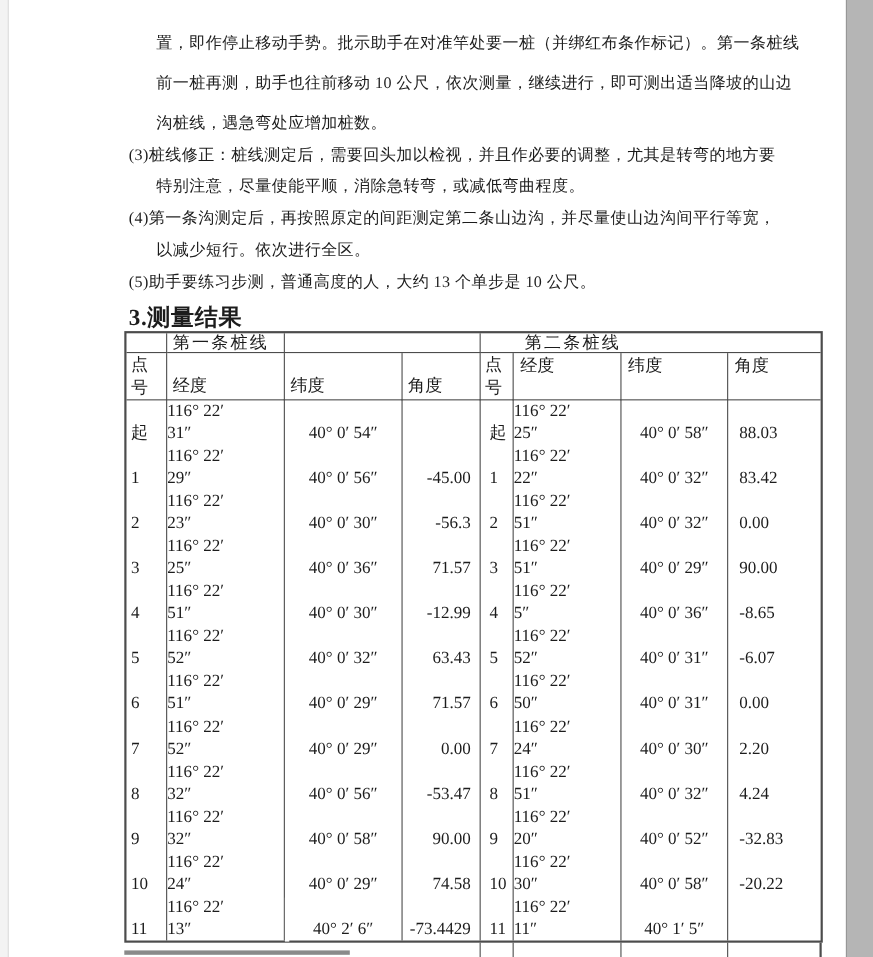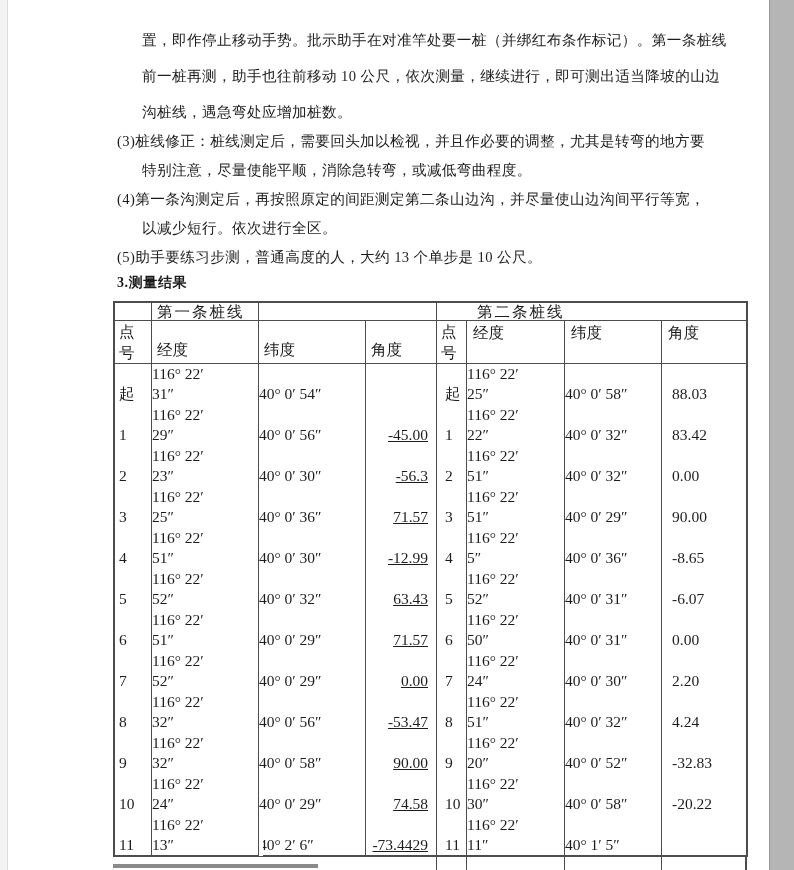--- a/index.html
+++ b/index.html
@@ -11,21 +11,21 @@
   }
   
   .edge-left  { position:absolute; left:0; top:0; width:8px; height:870px; background:#f3f3f3; border-right:1px solid #dcdcdc; }
   .edge-right { position:absolute; left:769px; top:0; width:25px; height:870px; background:#b5b5b5; border-left:1px solid #979797; }
 
   
   #body-lines { position:absolute; left:0; top:0; width:770px; }
   .text-line  { position:absolute; height:20px; line-height:20px; font-size:14.6px; white-space:pre; letter-spacing:0.4px; }
   .ind-item { left:117px; }
   .ind-cont { left:142px; }
-  .heading  { position:absolute; left:117px; top:274px; font-size:14px; font-weight:bold; letter-spacing:0.6px; }
+  .heading  { position:absolute; left:117px; top:274px; font-size:21px; font-weight:bold; letter-spacing:0.6px; }
 
   
   .mtable { position:absolute; left:113px; top:301px; width:635px; height:556px;
             border:2px solid #4c4c4c; background:#fff; font-size:15.5px; }
   .trow1 { display:grid; grid-template-columns:37px 107px 178px 309px; height:18px; }
   .trow2 { display:grid; grid-template-columns:37px 107px 107px 71px 30px 98px 97px 84px; height:42px; }
   .tdata { display:grid; grid-template-columns:37px 107px 107px 71px 30px 98px 97px 84px; height:492px; }
   .trow1 > div, .trow2 > div { border-bottom:1px solid #4c4c4c; }
   .trow1 > div:not(:last-child), .trow2 > div:not(:last-child), .tdata > div:not(:last-child) { border-right:1px solid #4c4c4c; }
   .g1 { padding-left:5px; line-height:17px; letter-spacing:2px; }
@@ -33,22 +33,22 @@
   .hpt div { height:21px; line-height:21px; padding-left:4px; }
   .hL { display:flex; align-items:flex-end; padding:0 0 2px 5px; }
   .hR { padding-top:1px; padding-left:6px; line-height:21px; }
 
   .dcol { position:relative; }
   .slot { height:41px; overflow:hidden; padding-top:1px; }
   .ln  { height:20px; line-height:20px; white-space:pre; }
   .c-label-l .ln2 { padding-left:4px; }
   .c-label-r .ln2 { padding-left:8px; }
   .c-lon .ln { text-align:left; padding-right:14px; }
-  .c-lat .ln2 { }
-  .c-angle-l .ln2 { text-align:right; padding-right:8px;text-decoration:underline; }
+  .c-lat .ln2 { text-align:center; }
+  .c-angle-l .ln2 { text-align:right; padding-right:8px; }
   .c-angle-r .ln2 { padding-left:10px; }
 
   
   .patch-divider { position:absolute; left:144px; top:513px; width:4px; height:40px; background:#fff; }
 
   
   .cont-band { position:absolute; left:113px; top:864px; width:205px; height:4px; background:#8a8a8a; }
   .stub { position:absolute; top:857px; height:13px; width:1px; background:#4c4c4c; }
   .stub-a { left:436px; } .stub-b { left:466px; } .stub-c { left:564px; } .stub-d { left:661px; }
   .stub-e { left:745px; width:2px; }

